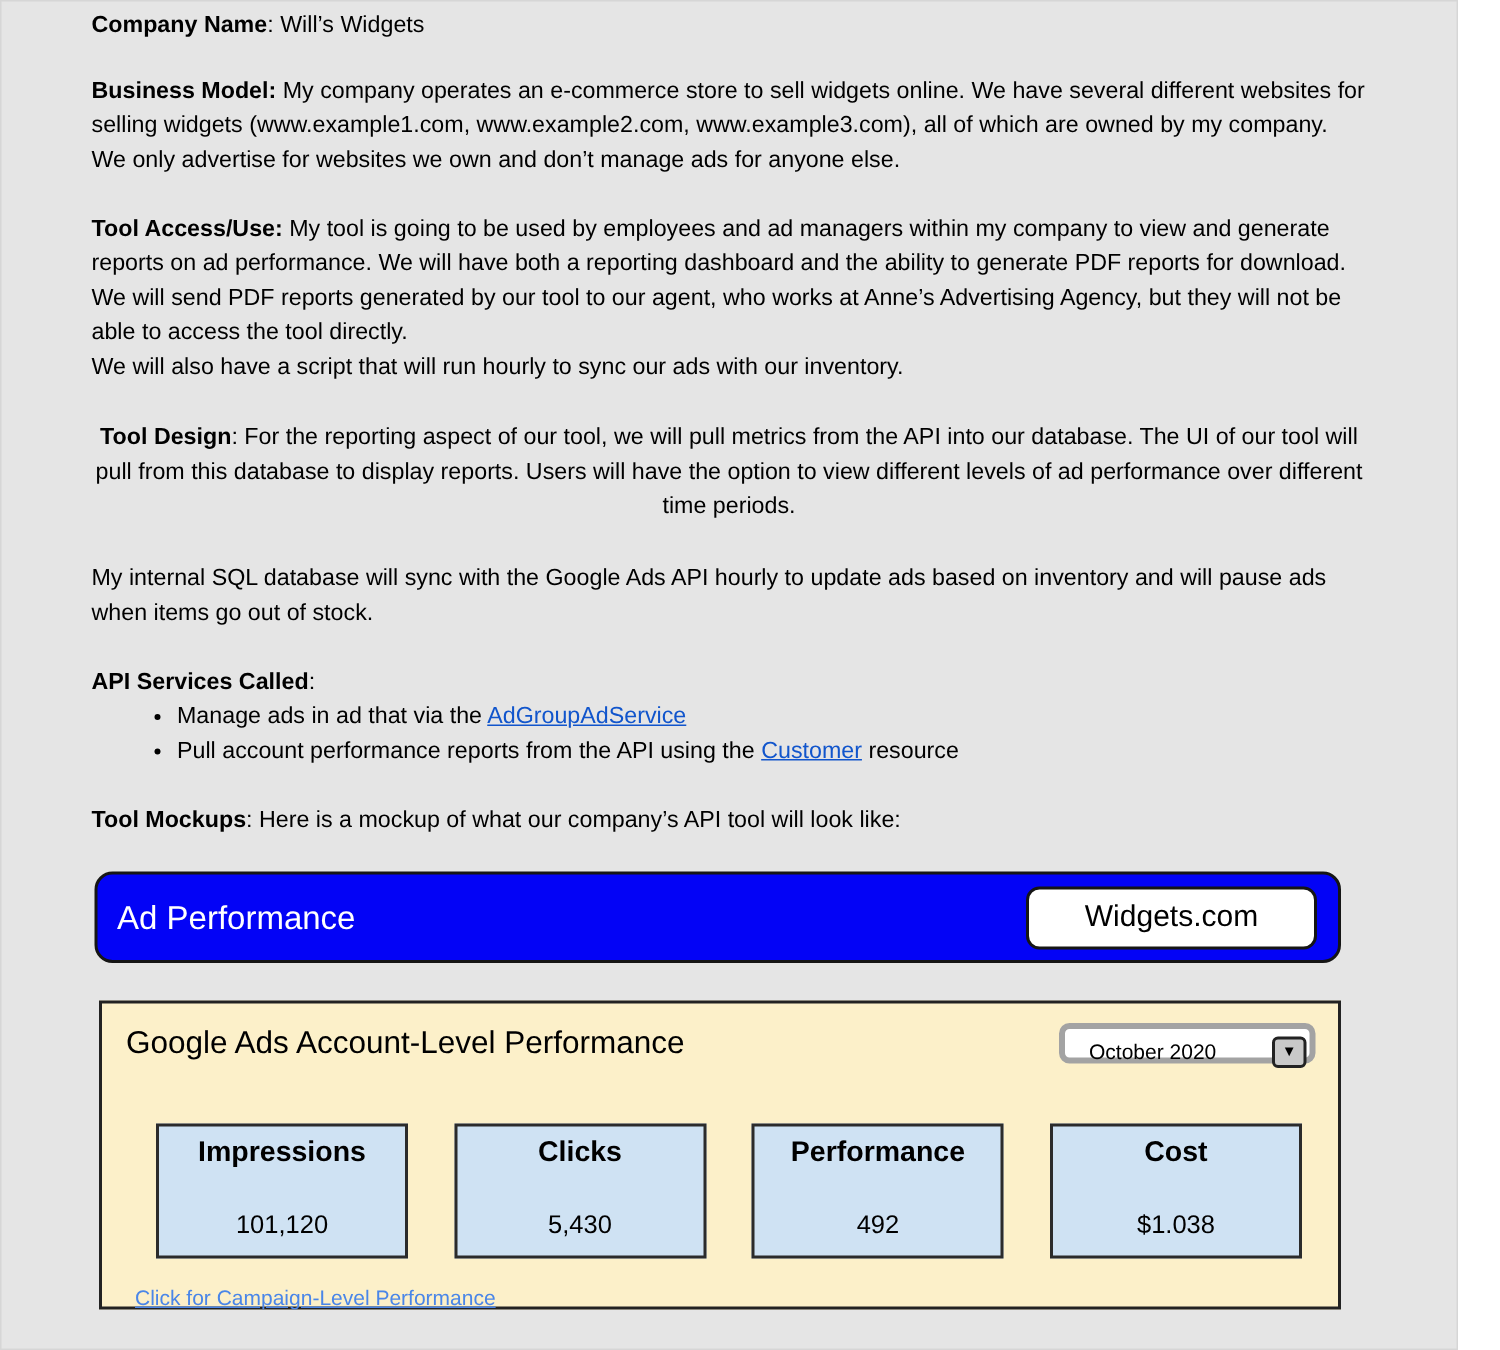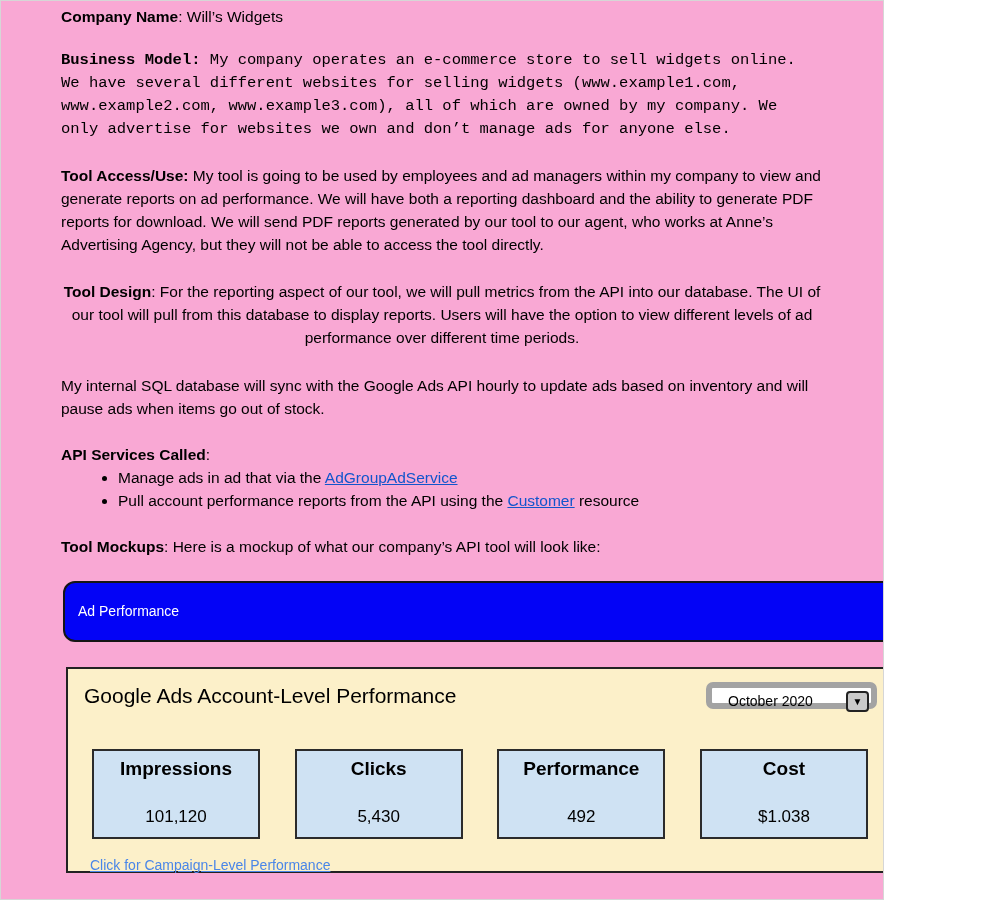--- a/index.html
+++ b/index.html
@@ -1,63 +1,63 @@
 <!DOCTYPE html>
 <html style="--banner-blue: #0303F6; --banner-text: #FFFFFF; --panel-bg: #FCF0C9; --card-bg: #CFE2F3; --doc-link: #1155CC; --mock-link: #4A86E8; --dropdown-btn-bg: #C9C9C9;"><head>
 <meta charset="utf-8">
 <style>
   html,body{margin:0;padding:0;background:#fff;}
   .page{
-    position:relative;width:884px;height:900px;box-sizing:border-box;
-    background:#f9a8d4;border:1px solid #d6d6d6;overflow:hidden;
+    position:relative;width:972px;height:900px;box-sizing:border-box;
+    background:#e5e5e5;border:1px solid #d6d6d6;overflow:hidden;
     font-family:"Liberation Sans",sans-serif;font-size:15.5px;line-height:23px;color:#000;
   }
   .content{padding:4px 60px 0 60px;}
   .para{margin:0;}
   .para b{font-weight:bold;}
-  .mt-21{margin-top:21px;font-family:Liberation Mono, monospace;}
+  .mt-21{margin-top:21px;}
   .mt-23{margin-top:23px;}
   .mt-24{margin-top:24px;text-align:center;}
   .mt-25{margin-top:25px;}
   a.doc-link{color:var(--doc-link,#1155cc);text-decoration:underline;cursor:pointer;margin-top:10px;}
   ul.svc-list{margin:0;padding-left:57px;list-style:disc;}
   ul.svc-list li{line-height:23px;}
 
   
   .banner{
     margin:23px 0 0 2px;width:831px;height:61px;box-sizing:border-box;
     background:var(--banner-blue,#0000fa);border:2px solid #151515;border-radius:12px;
     display:flex;align-items:center;justify-content:space-between;padding:0 14px 0 13px;
   }
-  .banner-title{color:var(--banner-text,#ffffff);font-size:14px;text-align:center;}
+  .banner-title{color:var(--banner-text,#ffffff);font-size:22px;text-align:center;}
   .site-btn{
     width:194px;height:42px;box-sizing:border-box;background:#fff;border:2px solid #151515;
     border-radius:9px;display:flex;align-items:center;justify-content:center;
     font-size:20px;color:#000;cursor:pointer;font-family:inherit;
   }
 
   
   .panel{
     margin:25px 0 0 5px;width:828px;height:206px;box-sizing:border-box;
     background:var(--panel-bg,#fcf0c9);border:2px solid #222;
   }
   .panel-header{display:flex;justify-content:space-between;padding:13px 15px 0 16px;gap:40px;}
   .panel-title{font-size:21px;line-height:27px;}
   .dropdown{
-    width:171px;height:27px;box-sizing:border-box;background:#fff;border:6px solid #a3a3a3;
+    width:171px;height:27px;box-sizing:border-box;background:#fff;border:4px solid #a3a3a3;
     border-radius:7px;display:flex;align-items:center;justify-content:space-between;
     padding:12px 2px 0 16px;cursor:pointer;
   }
   .dropdown-value{font-size:14px;}
   .dropdown-btn{
     width:23px;height:21px;box-sizing:border-box;background:var(--dropdown-btn-bg,#c9c9c9);
     border:2px solid #222;border-radius:4px;display:flex;align-items:center;justify-content:center;
     font-size:10px;line-height:1;cursor:pointer;
   }
-  .cards{display:flex;justify-content:space-between;margin:40px 24px 0 24px;align-items:flex-end;}
+  .cards{display:flex;justify-content:space-between;margin:40px 24px 0 36px;align-items:flex-end;}
   .card{
     width:168px;height:90px;box-sizing:border-box;background:var(--card-bg,#cfe2f3);
     border:2px solid #2b2b2b;display:flex;flex-direction:column;align-items:center;
     justify-content:space-between;padding:7px 0 11px 0;
   }
   .card-label{font-size:19px;font-weight:bold;line-height:22px;}
   .card-value{font-size:17px;line-height:19px;}
   .campaign-link{
     display:inline-block;margin:18px 0 0 22px;font-size:14px;line-height:16px;
     color:var(--mock-link,#4a86e8);text-decoration:underline;cursor:pointer;
@@ -72,20 +72,21 @@
     <div class="para">
       <b>Company Name</b><span>: Will’s Widgets</span>
     </div>
 
     <div class="para mt-21">
       <b>Business Model:</b><span> My company operates an e-commerce store to sell widgets online. We have several different websites for selling widgets (www.example1.com, www.example2.com, www.example3.com), all of which are owned by my company. We only advertise for websites we own and don’t manage ads for anyone else.</span>
     </div>
 
     <div class="para mt-23">
       <b>Tool Access/Use:</b><span> My tool is going to be used by employees and ad managers within my company to view and generate reports on ad performance. We will have both a reporting dashboard and the ability to generate PDF reports for download. We will send PDF reports generated by our tool to our agent, who works at Anne’s Advertising Agency, but they will not be able to access the tool directly.</span>
+      <div>We will also have a script that will run hourly to sync our ads with our inventory.</div>
     </div>
 
     <div class="para mt-24">
       <b>Tool Design</b><span>: For the reporting aspect of our tool, we will pull metrics from the API into our database. The UI of our tool will pull from this database to display reports. Users will have the option to view different levels of ad performance over different time periods.</span>
     </div>
 
     <div class="para mt-25">
       <span>My internal SQL database will sync with the Google Ads API hourly to update ads based on inventory and will pause ads when items go out of stock.</span>
     </div>
 
@@ -101,20 +102,21 @@
         <span>Pull account performance reports from the API using the </span><a class="doc-link">Customer</a><span> resource</span>
       </li>
     </ul>
 
     <div class="para mt-23">
       <b>Tool Mockups</b><span>: Here is a mockup of what our company’s API tool will look like:</span>
     </div>
 
     <div class="banner">
       <span class="banner-title">Ad Performance</span>
+      <div class="site-btn">Widgets.com</div>
     </div>
 
     <div class="panel">
       <div class="panel-header">
         <span class="panel-title">Google Ads Account-Level Performance</span>
         <div class="dropdown">
           <span class="dropdown-value">October 2020</span>
           <span class="dropdown-btn">
               <span>▼</span>
             </span>

